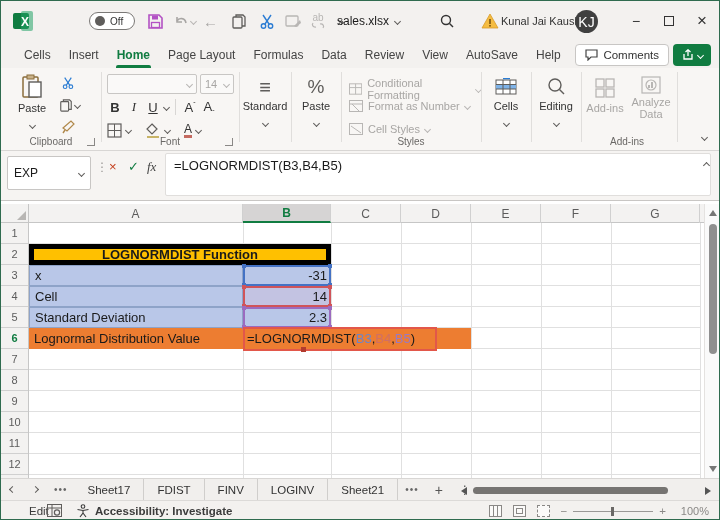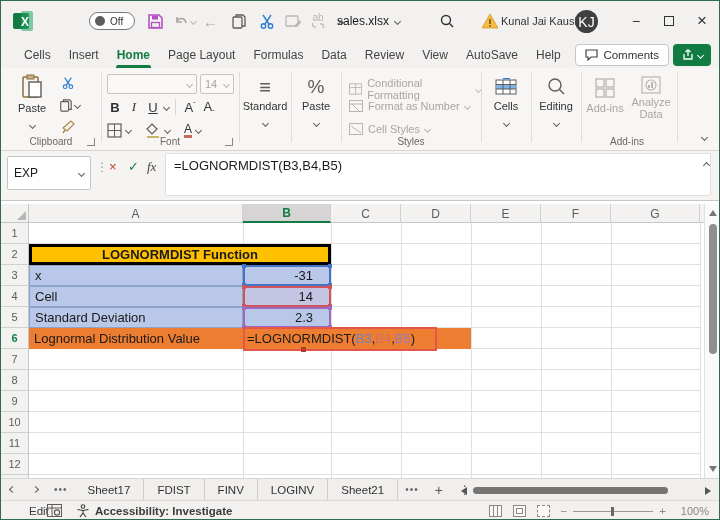--- a/index.html
+++ b/index.html
@@ -105,23 +105,23 @@
                 border-right:1px solid #c6c6c6; }
   .rowhdr { height:21px; font-size:11px; color:#5c5c5c; display:flex; align-items:center;
             justify-content:center; border-bottom:1px solid #d0d0d0; }
   .rowhdr.active { color:#107c41; font-weight:700; }
   #gridbody { position:absolute; left:28px; top:19px; right:3px; bottom:0;
               background:repeating-linear-gradient(to bottom, transparent 0 20px, #e0e0e0 20px 21px); }
   .vline { position:absolute; top:19px; bottom:0; width:1px; background:#e0e0e0; }
   .cell { position:absolute; height:21px; font-size:13px; display:flex; align-items:center;
           color:#1a1a1a; }
   #cell-title { left:28px; top:40px; width:302px; background:#ffc000; justify-content:center;
-                font-weight:700; border:3px solid #000000; }
+                font-weight:700; border:5px solid #000000; }
   .lav-label { left:28px; width:214px; background:#b9c7e8; padding-left:5px; border:1px solid #8ea3c8; }
-  .lav-value { left:242px; width:88px; background:#b9c7e8; justify-content:flex-end; padding-right:17px;
+  .lav-value { left:242px; width:88px; background:#b9c7e8; justify-content:flex-end; padding-right:3px;
                border:1px solid #8ea3c8; }
   #row6-bar { left:28px; top:124px; width:442px; height:21px; background:#ed7d31; }
   #cell-a6 { left:28px; top:124px; width:214px; padding-left:5px; background:#ed7d31; }
   #cell-b6 { left:246px; top:124px; width:230px; background:transparent; }
   .refbox { position:absolute; width:88px; height:21px; left:242px; }
   .refbox i { position:absolute; width:4px; height:4px; background:inherit; }
   #ref-b3 { top:61px; border:2px solid #4472c4; }
   #ref-b3 i, .h-blue { background:#4472c4; }
   #ref-b4 { top:82px; border:2px solid #d05459; }
   #ref-b4 i { background:#d05459; }

